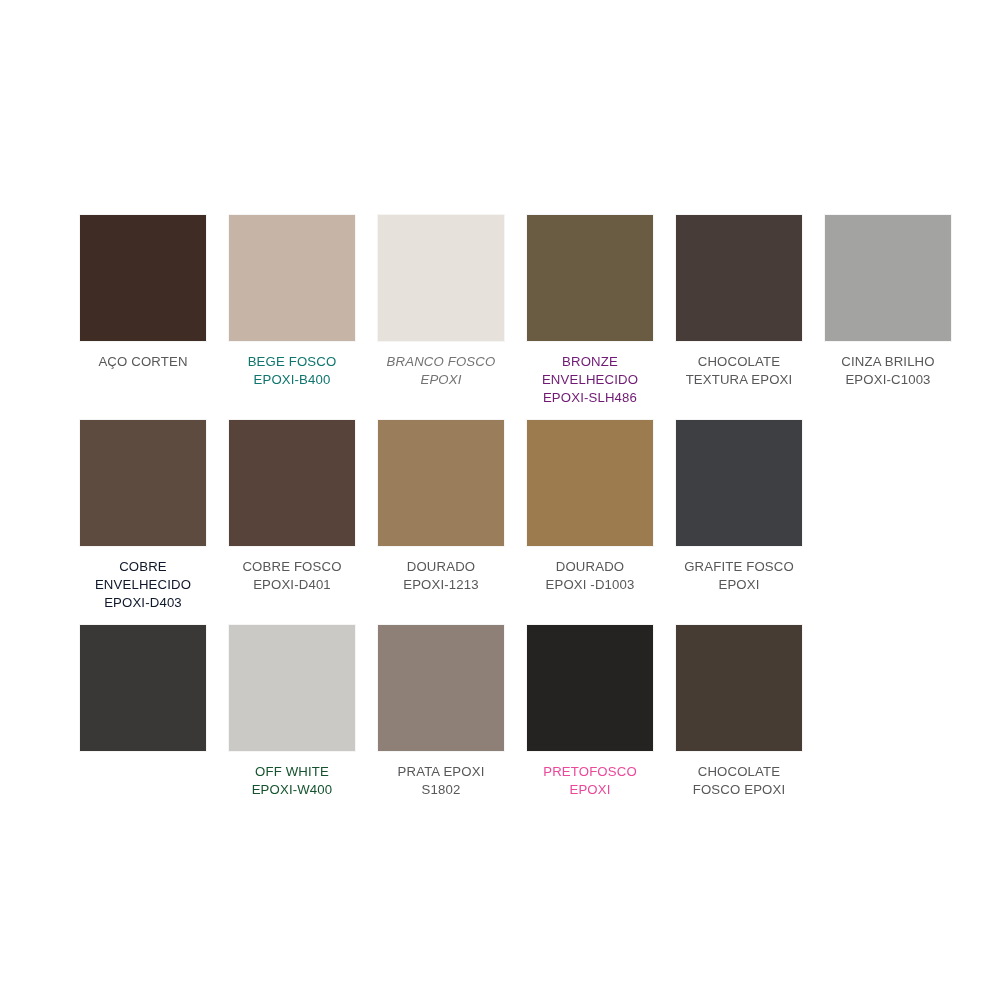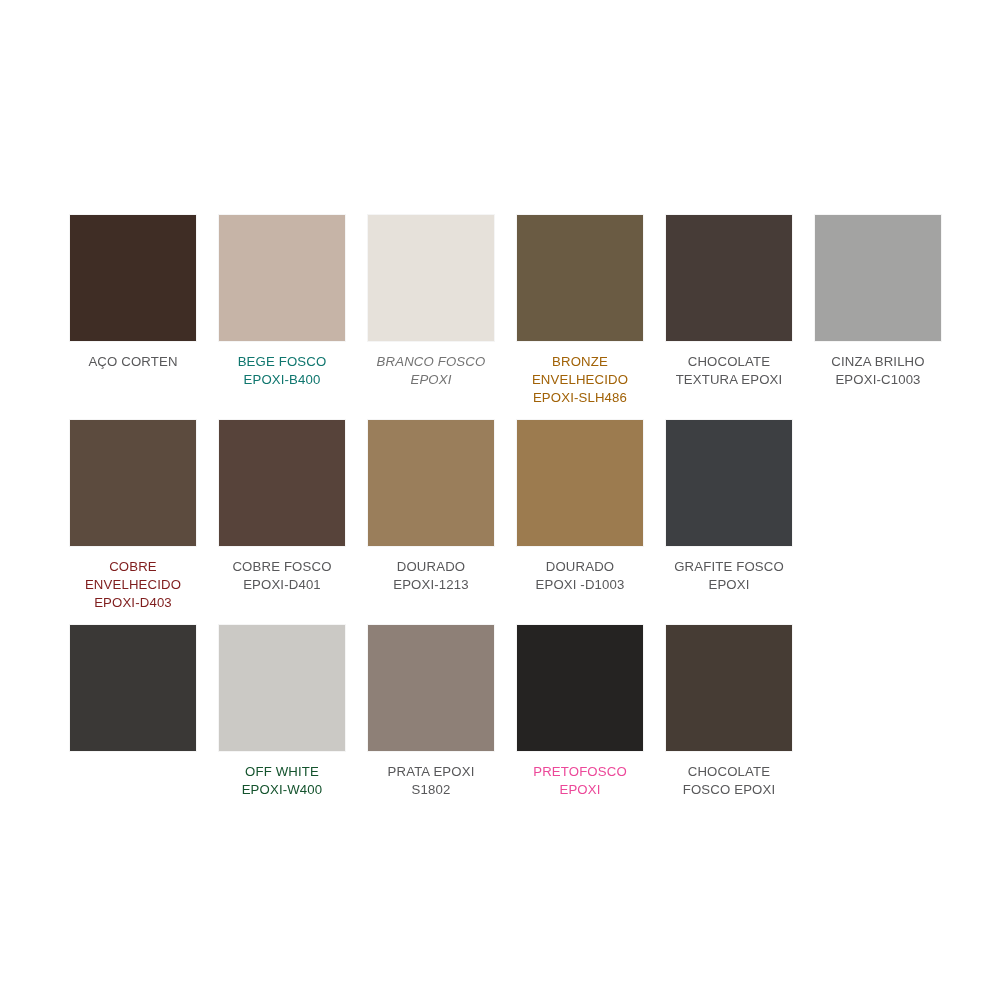--- a/index.html
+++ b/index.html
@@ -15,21 +15,21 @@
   }
   .sheet {
     position: relative;
     width: 1001px;
     height: 1001px;
     background: #ffffff;
     box-sizing: border-box;
   }
   .grid {
     position: absolute;
-    left: 68px;
+    left: 78px;
     top: 215px;
     width: 870px;
     display: flex;
     flex-direction: column;
   }
   .row {
     display: flex;
     flex-direction: row;
     align-items: flex-start;
     margin-bottom: 13px;
@@ -81,40 +81,40 @@
         <div class="caption" style="color: #0f766e;">BEGE FOSCO
 EPOXI-B400</div>
       </div>
       <div class="cell">
         <div class="swatch" style="background-color: rgb(230, 225, 218);"></div>
         <div class="caption" style="color: #737373; font-style: italic;">BRANCO FOSCO
 EPOXI</div>
       </div>
       <div class="cell">
         <div class="swatch" style="background-color: rgb(106, 91, 67);"></div>
-        <div class="caption" style="color: #a16207;">BRONZE
+        <div class="caption" style="color: #701a75;">BRONZE
 ENVELHECIDO
 EPOXI-SLH486</div>
       </div>
       <div class="cell">
         <div class="swatch" style="background-color: rgb(71, 60, 55);"></div>
         <div class="caption" style="color: rgb(88, 88, 90);">CHOCOLATE
 TEXTURA EPOXI</div>
       </div>
       <div class="cell">
         <div class="swatch" style="background-color: rgb(163, 163, 162);"></div>
         <div class="caption" style="color: rgb(88, 88, 90);">CINZA BRILHO
 EPOXI-C1003</div>
       </div>
     </div>
 
     <div class="row">
       <div class="cell">
         <div class="swatch" style="background-color: rgb(92, 75, 62);"></div>
-        <div class="caption" style="color: #7f1d1d;">COBRE
+        <div class="caption" style="color: #0f172a;">COBRE
 ENVELHECIDO
 EPOXI-D403</div>
       </div>
       <div class="cell">
         <div class="swatch" style="background-color: rgb(87, 67, 58);"></div>
         <div class="caption" style="color: rgb(88, 88, 90);">COBRE FOSCO
 EPOXI-D401</div>
       </div>
       <div class="cell">
         <div class="swatch" style="background-color: rgb(154, 126, 91);"></div>

